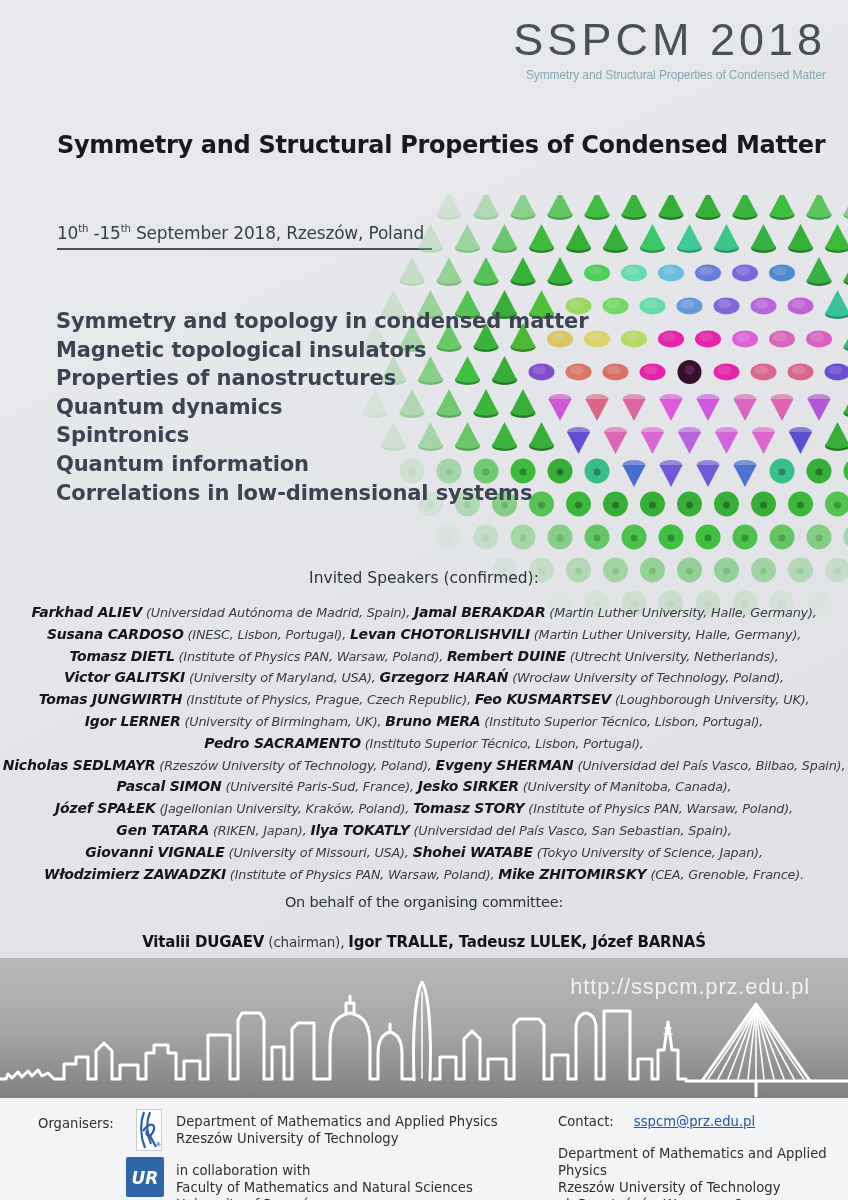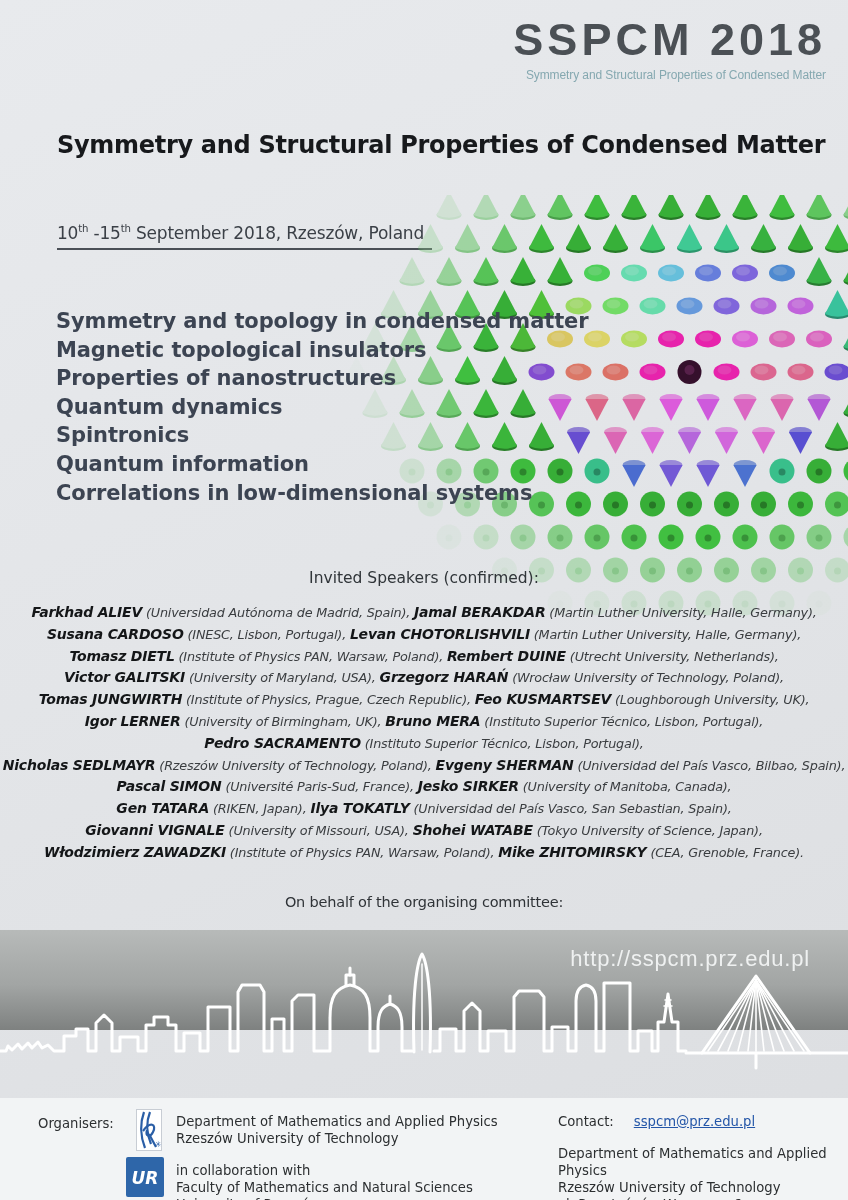--- a/index.html
+++ b/index.html
@@ -6,21 +6,21 @@
   .poster {
     position:relative; width:848px; height:1200px; overflow:hidden;
     background:linear-gradient(155deg,#e8eaed 0%,#e3e5e8 45%,#dcdee1 100%);
     font-family:"DejaVu Sans","Liberation Sans",sans-serif;
     -webkit-font-smoothing:antialiased;
   }
 
   
   .logo { position:absolute; top:16px; right:22px; text-align:right; }
   .logo-title {
-    font-family:"Liberation Sans",sans-serif; font-weight:700;
+    font-family:"Liberation Sans",sans-serif; font-weight:400;
     font-size:45px; letter-spacing:4px; color:#4b5055; line-height:1.05;
   }
   .logo-sub {
     margin-top:5px; font-family:"Liberation Sans",sans-serif;
     font-size:12px; letter-spacing:-0.1px; color:#85a8b0;
   }
 
   
   .title { position:absolute; left:57px; top:122px; }
   .title-l1 { font-size:24px; letter-spacing:-0.3px; color:#45494e; }
@@ -57,21 +57,21 @@
     font-size:14.5px; letter-spacing:-0.2px; color:#2f3337; z-index:3;
   }
   .committee {
     position:absolute; top:933px; left:0; width:100%; text-align:center;
     font-size:13.5px; letter-spacing:-0.2px; color:#37393c; z-index:3;
   }
   .committee b { font-size:15px; color:#121416; }
 
   
   .band {
-    position:absolute; top:930px; left:0; width:848px; height:100px;
+    position:absolute; top:958px; left:0; width:848px; height:140px;
     background:linear-gradient(#b7bab9 0%,#a2a5a4 55%,#7e8180 100%); z-index:4;
   }
   .band svg { position:absolute; left:0; top:0; }
   .site-url {
     position:absolute; top:16px; right:38px;
     font-family:"Liberation Sans",sans-serif; font-weight:300;
     font-size:22px; letter-spacing:0.8px; color:#eff1f1;
   }
 
   
@@ -760,20 +760,21 @@
   <div class="speakers" id="speakers">
       <div class="spk-line"><b>Farkhad ALIEV</b> <span>(Universidad Autónoma de Madrid, Spain),</span> <b>Jamal BERAKDAR</b> <span>(Martin Luther University, Halle, Germany),</span></div>
       <div class="spk-line"><b>Susana CARDOSO</b> <span>(INESC, Lisbon, Portugal),</span> <b>Levan CHOTORLISHVILI</b> <span>(Martin Luther University, Halle, Germany),</span></div>
       <div class="spk-line"><b>Tomasz DIETL</b> <span>(Institute of Physics PAN, Warsaw, Poland),</span> <b>Rembert DUINE</b> <span>(Utrecht University, Netherlands),</span></div>
       <div class="spk-line"><b>Victor GALITSKI</b> <span>(University of Maryland, USA),</span> <b>Grzegorz HARAŃ</b> <span>(Wrocław University of Technology, Poland),</span></div>
       <div class="spk-line"><b>Tomas JUNGWIRTH</b> <span>(Institute of Physics, Prague, Czech Republic),</span> <b>Feo KUSMARTSEV</b> <span>(Loughborough University, UK),</span></div>
       <div class="spk-line"><b>Igor LERNER</b> <span>(University of Birmingham, UK),</span> <b>Bruno MERA</b> <span>(Instituto Superior Técnico, Lisbon, Portugal),</span></div>
       <div class="spk-line"><b>Pedro SACRAMENTO</b> <span>(Instituto Superior Técnico, Lisbon, Portugal),</span></div>
       <div class="spk-line"><b>Nicholas SEDLMAYR</b> <span>(Rzeszów University of Technology, Poland),</span> <b>Evgeny SHERMAN</b> <span>(Universidad del País Vasco, Bilbao, Spain),</span></div>
       <div class="spk-line"><b>Pascal SIMON</b> <span>(Université Paris-Sud, France),</span> <b>Jesko SIRKER</b> <span>(University of Manitoba, Canada),</span></div>
+      <div class="spk-line"><b>Józef SPAŁEK</b> <span>(Jagellonian University, Kraków, Poland),</span> <b>Tomasz STORY</b> <span>(Institute of Physics PAN, Warsaw, Poland),</span></div>
       <div class="spk-line"><b>Gen TATARA</b> <span>(RIKEN, Japan),</span> <b>Ilya TOKATLY</b> <span>(Universidad del País Vasco, San Sebastian, Spain),</span></div>
       <div class="spk-line"><b>Giovanni VIGNALE</b> <span>(University of Missouri, USA),</span> <b>Shohei WATABE</b> <span>(Tokyo University of Science, Japan),</span></div>
       <div class="spk-line"><b>Włodzimierz ZAWADZKI</b> <span>(Institute of Physics PAN, Warsaw, Poland),</span> <b>Mike ZHITOMIRSKY</b> <span>(CEA, Grenoble, France).</span></div>
     </div>
 
   <div class="committee-heading">On behalf of the organising committee:</div>
   <div class="committee" id="committee"><b>Vitalii DUGAEV</b><span> (chairman), </span><b>Igor TRALLE, Tadeusz LULEK, Józef BARNAŚ</b></div>
 
   <div class="band">
     <svg width="848" height="140" viewBox="0 0 848 140">

